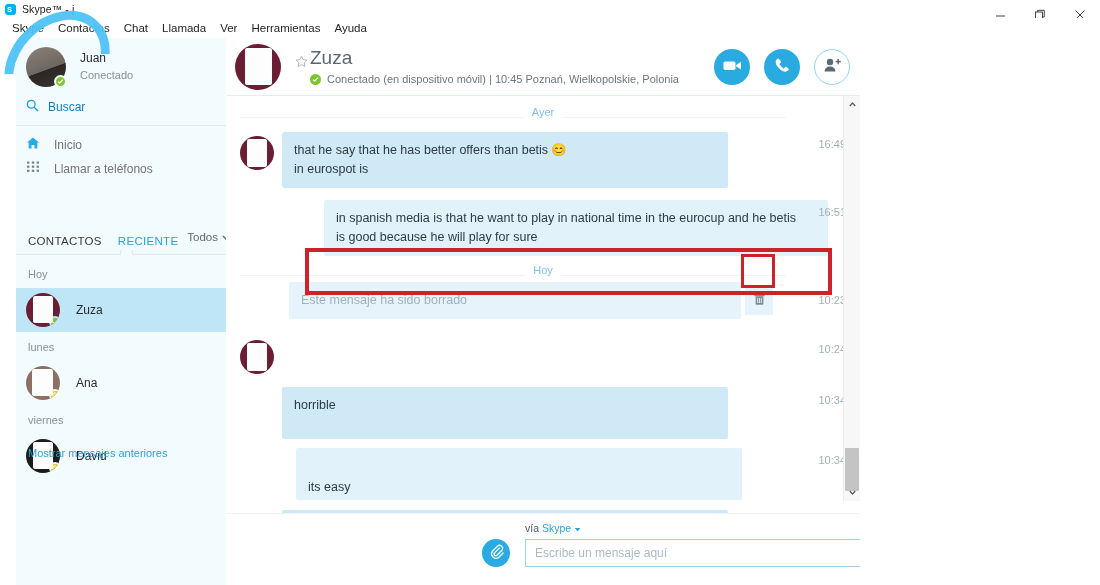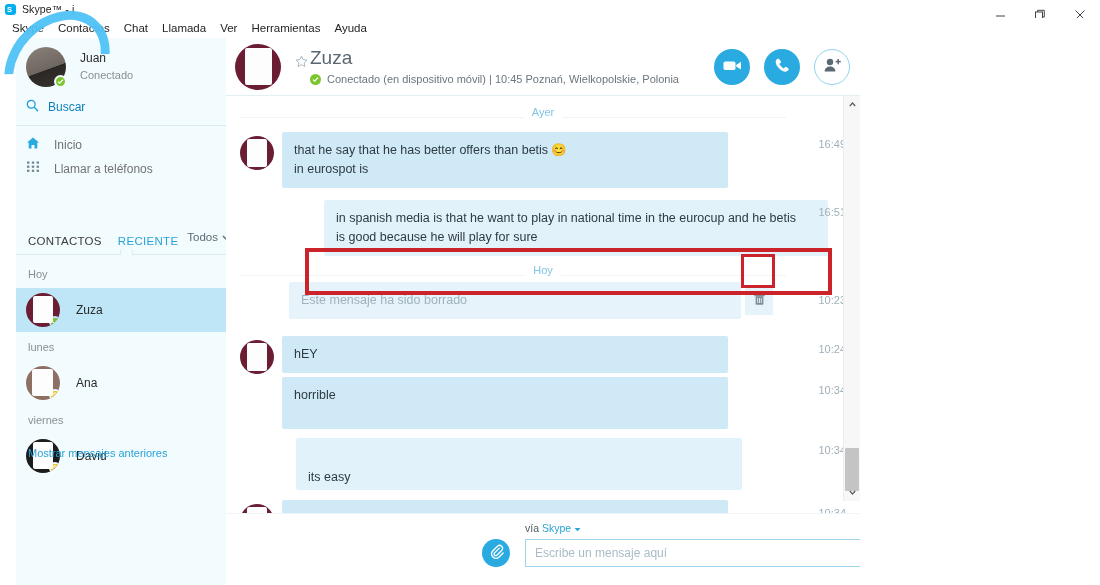--- a/index.html
+++ b/index.html
@@ -481,29 +481,24 @@
                 <line x1="7.3" y1="5" x2="7.3" y2="10"></line>
               </g>
           </svg>
         </span>
       </div>
       <div class="time" style="top:12px;">10:23</div>
     </div>
 
     <div class="msgrow" style="margin-top:16px;">
       <div class="m-avatar"></div>
-      <div class="bubble-wrap" style="width:446px;">
-        <div class="bubble">
-          <div>hEY</div>
-        </div>
-      </div>
       <div class="time" style="top:7px;">10:24</div>
     </div>
 
-    <div class="msgrow" style="margin-top:3px;">
+    <div class="msgrow" style="margin-top:13px;">
       <div class="m-avatar blank"></div>
       <div class="bubble-wrap" style="width:446px;">
         <div class="bubble" style="height:52px;">
           <div>horrible</div>
         </div>
       </div>
       <div class="time" style="top:7px;">10:34</div>
     </div>
 
     <div class="msgrow" style="margin-top:9px;">

